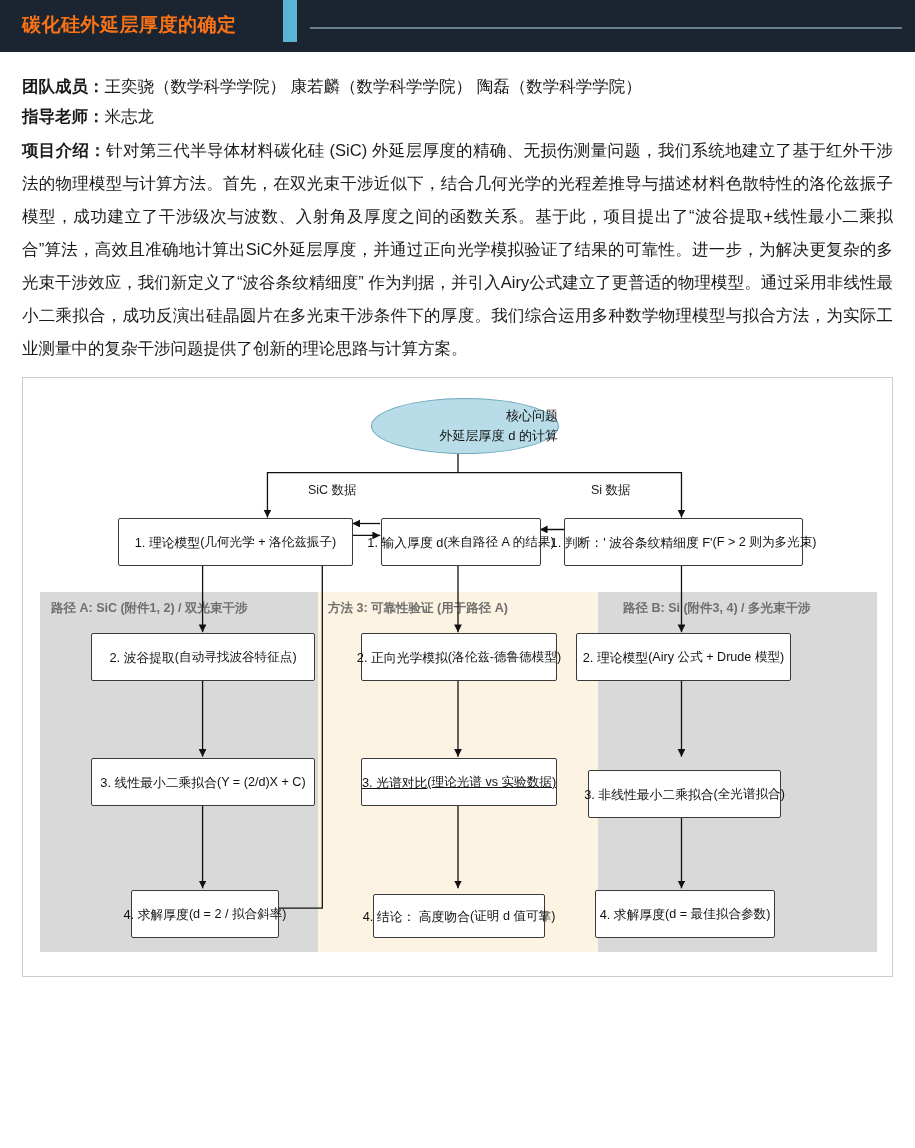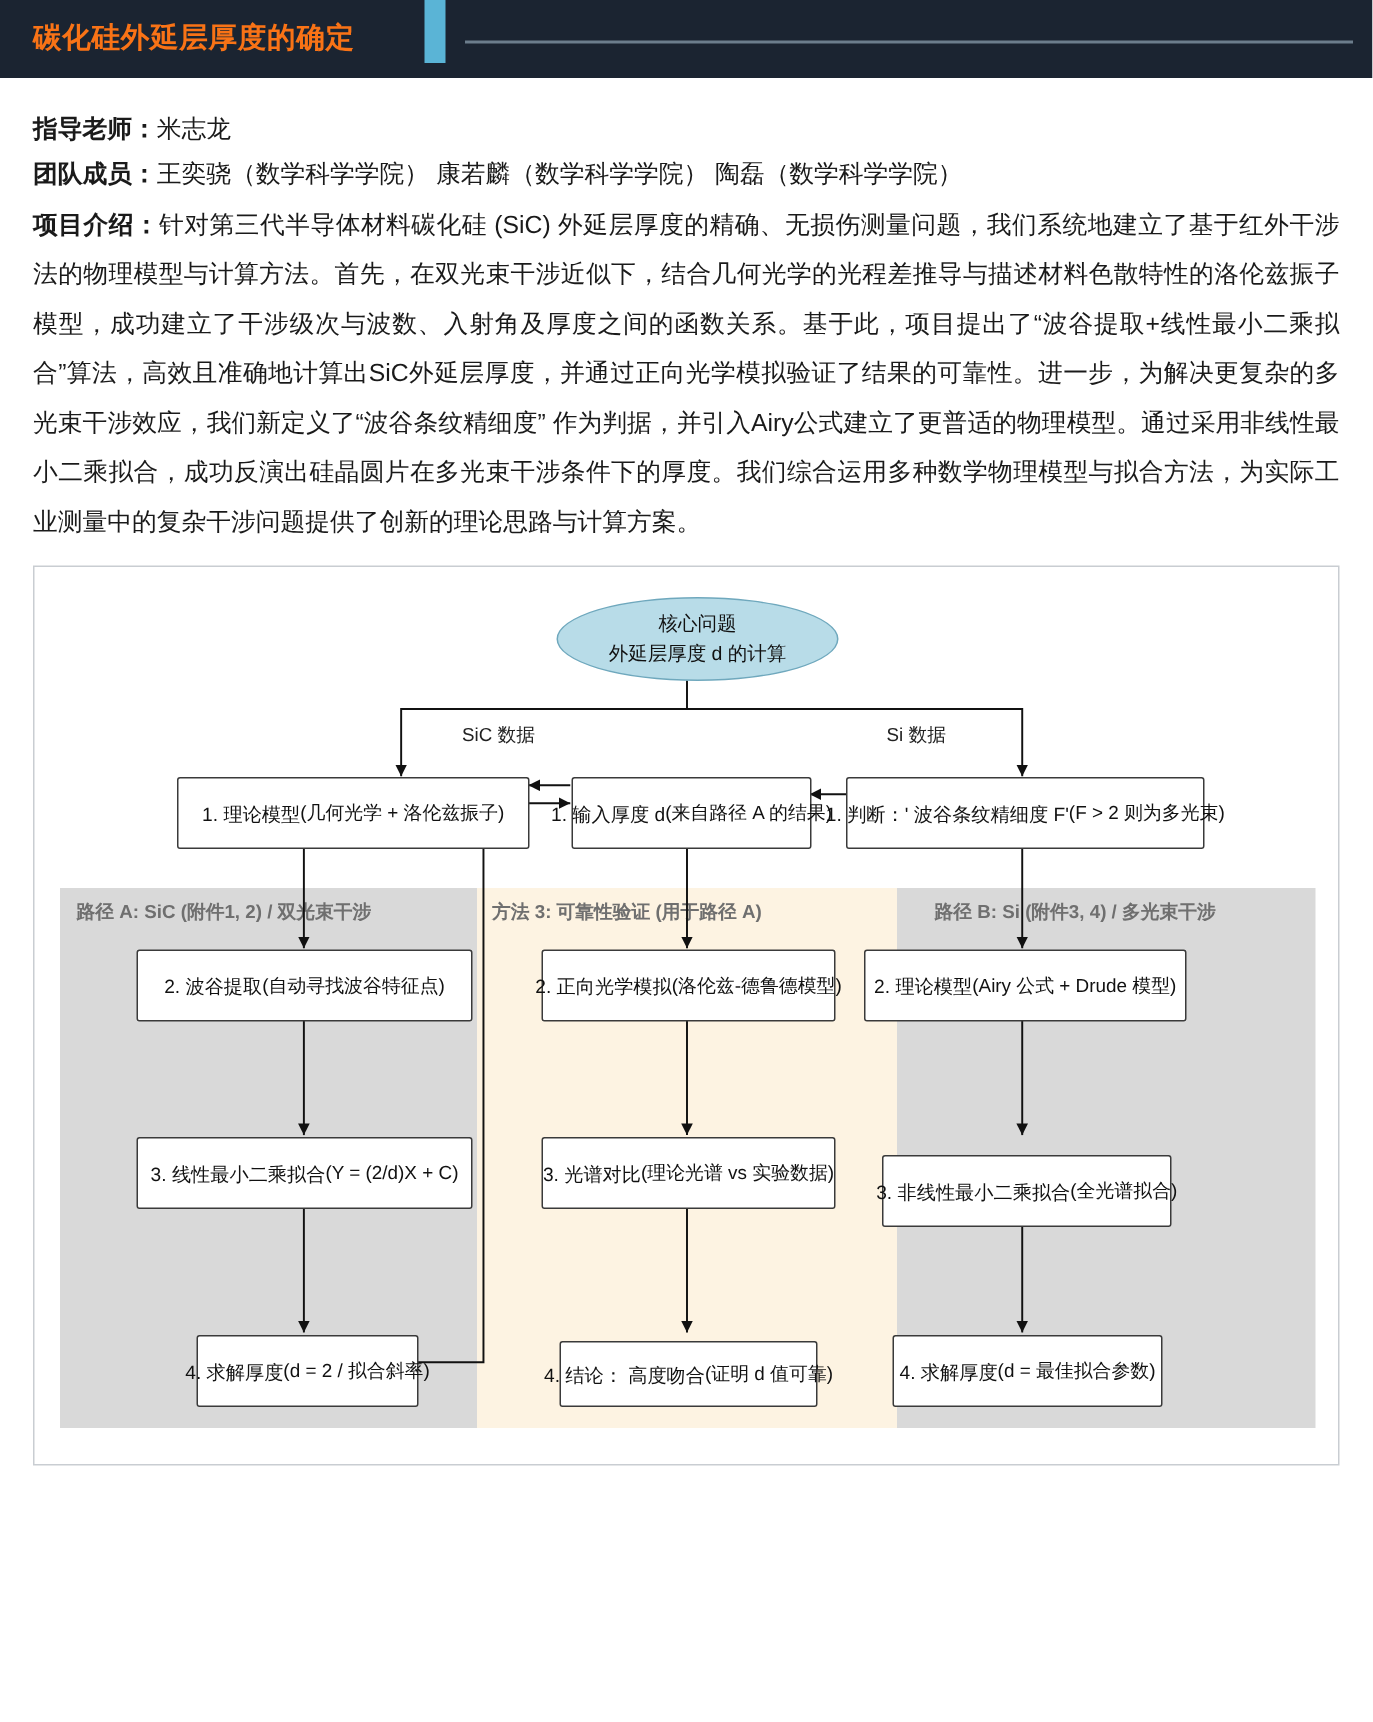--- a/index.html
+++ b/index.html
@@ -144,25 +144,25 @@
 
 <div class="header">
   <div class="header-title">碳化硅外延层厚度的确定</div>
   <div class="header-tick"></div>
   <div class="header-rule"></div>
 </div>
 
 <div class="content">
 
   <div class="meta-line">
+    <b>团队成员：</b><span>王奕骁（数学科学学院） 康若麟（数学科学学院） 陶磊（数学科学学院）</span>
+  </div>
+
+  <div class="meta-line">
     <b>指导老师：</b><span>米志龙</span>
-  </div>
-
-  <div class="meta-line">
-    <b>团队成员：</b><span>王奕骁（数学科学学院） 康若麟（数学科学学院） 陶磊（数学科学学院）</span>
   </div>
 
   <div class="intro">
     <b>项目介绍：</b><span>针对第三代半导体材料碳化硅 (SiC) 外延层厚度的精确、无损伤测量问题，我们系统地建立了基于红外干涉法的物理模型与计算方法。首先，在双光束干涉近似下，结合几何光学的光程差推导与描述材料色散特性的洛伦兹振子模型，成功建立了干涉级次与波数、入射角及厚度之间的函数关系。基于此，项目提出了“波谷提取+线性最小二乘拟合”算法，高效且准确地计算出SiC外延层厚度，并通过正向光学模拟验证了结果的可靠性。进一步，为解决更复杂的多光束干涉效应，我们新定义了“波谷条纹精细度” 作为判据，并引入Airy公式建立了更普适的物理模型。通过采用非线性最小二乘拟合，成功反演出硅晶圆片在多光束干涉条件下的厚度。我们综合运用多种数学物理模型与拟合方法，为实际工业测量中的复杂干涉问题提供了创新的理论思路与计算方案。</span>
   </div>
 </div>
 
 <div class="figure">
   <div class="fig-inner">
 
@@ -201,21 +201,21 @@
         <path d="M660,425 L660,512" marker-end="url(#ah)"></path>
 
         <path d="M255,532 L300,532 L300,158 L358,158" marker-end="url(#ah)"></path>
 
         <path d="M570,152 L518,152" marker-end="url(#ah)"></path>
 
         <path d="M358,146 L330,146" marker-end="url(#ah)"></path>
       </g>
     </svg>
 
-    <div class="oval" style="left:348px; top:20px; width:188px; height:56px;">
+    <div class="oval" style="left:348px; top:20px; width:188px; height:56px;align-items:flex-end;">
       <div>核心问题</div>
       <div class="l2">外延层厚度 d 的计算</div>
     </div>
 
     <div class="edge-label" style="left:285px; top:104px;">SiC 数据</div>
     <div class="edge-label" style="left:568px; top:104px;">Si 数据</div>
 
     <div class="node" style="left:95px; top:140px; width:235px; height:48px;">
       <div>1.  理论模型</div>
       <div class="l2">(几何光学 + 洛伦兹振子)</div>
@@ -244,21 +244,21 @@
     <div class="node" style="left:553px; top:255px; width:215px; height:48px;">
       <div>2.  理论模型</div>
       <div class="l2">(Airy 公式 + Drude 模型)</div>
     </div>
 
     <div class="node" style="left:68px; top:380px; width:224px; height:48px;">
       <div>3.  线性最小二乘拟合</div>
       <div class="l2">(Y = (2/d)X + C)</div>
     </div>
 
-    <div class="node" style="left:338px; top:380px; width:196px; height:48px;">
+    <div class="node" style="left:338px; top:380px; width:196px; height:48px;text-decoration:underline;">
       <div>3.  光谱对比</div>
       <div class="l2">(理论光谱 vs 实验数据)</div>
     </div>
 
     <div class="node" style="left:565px; top:380px; width:193px; height:48px;margin-top:12px;">
       <div>3.  非线性最小二乘拟合</div>
       <div class="l2">(全光谱拟合)</div>
     </div>
 
     <div class="node" style="left:108px; top:512px; width:148px; height:48px;">

